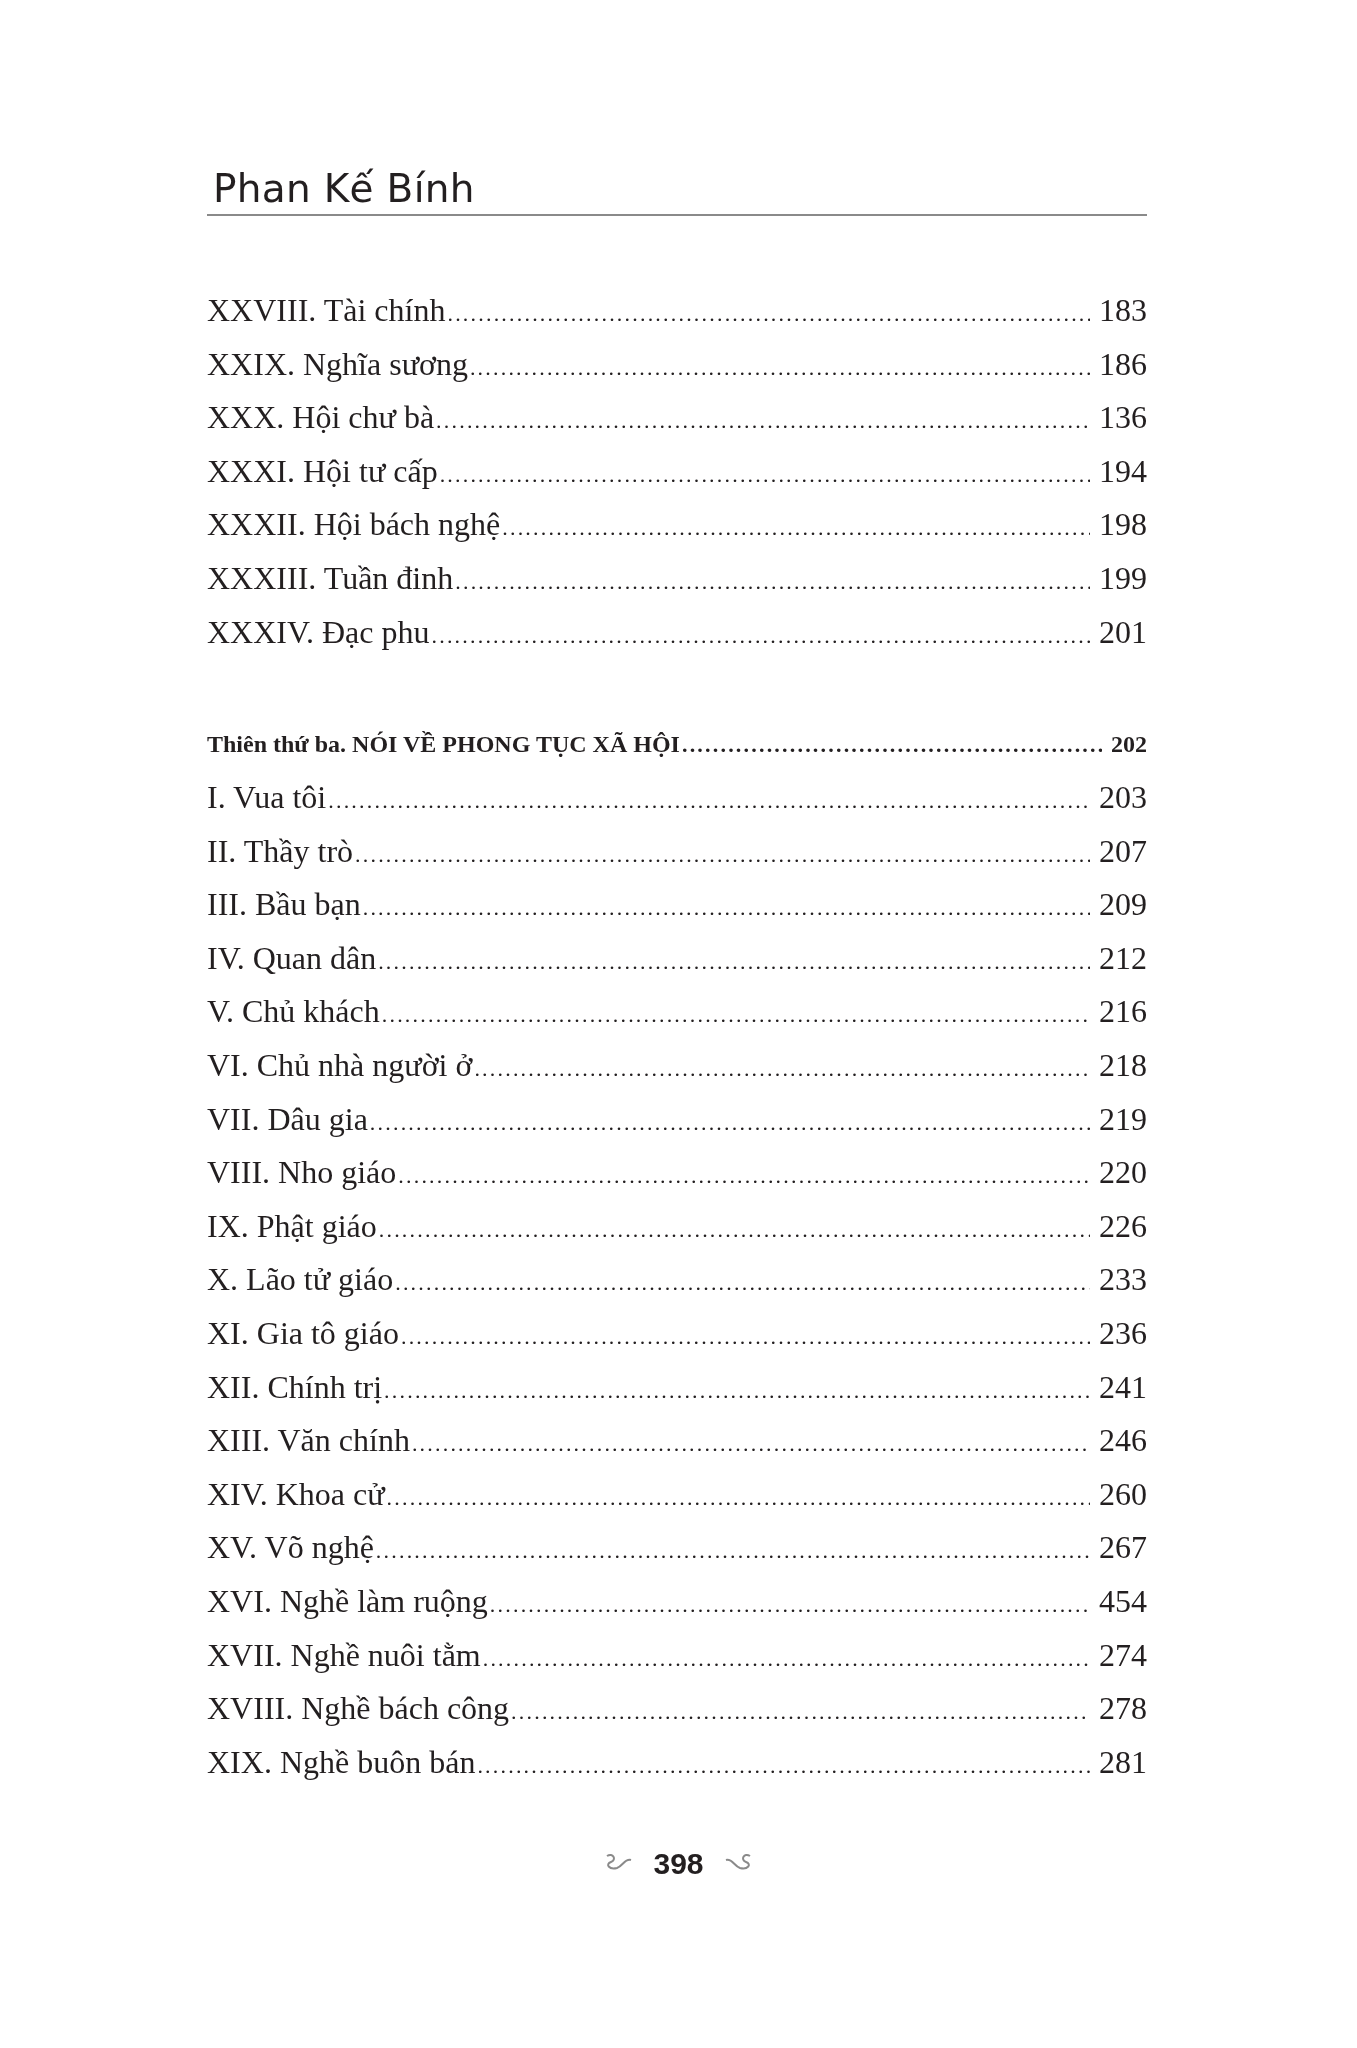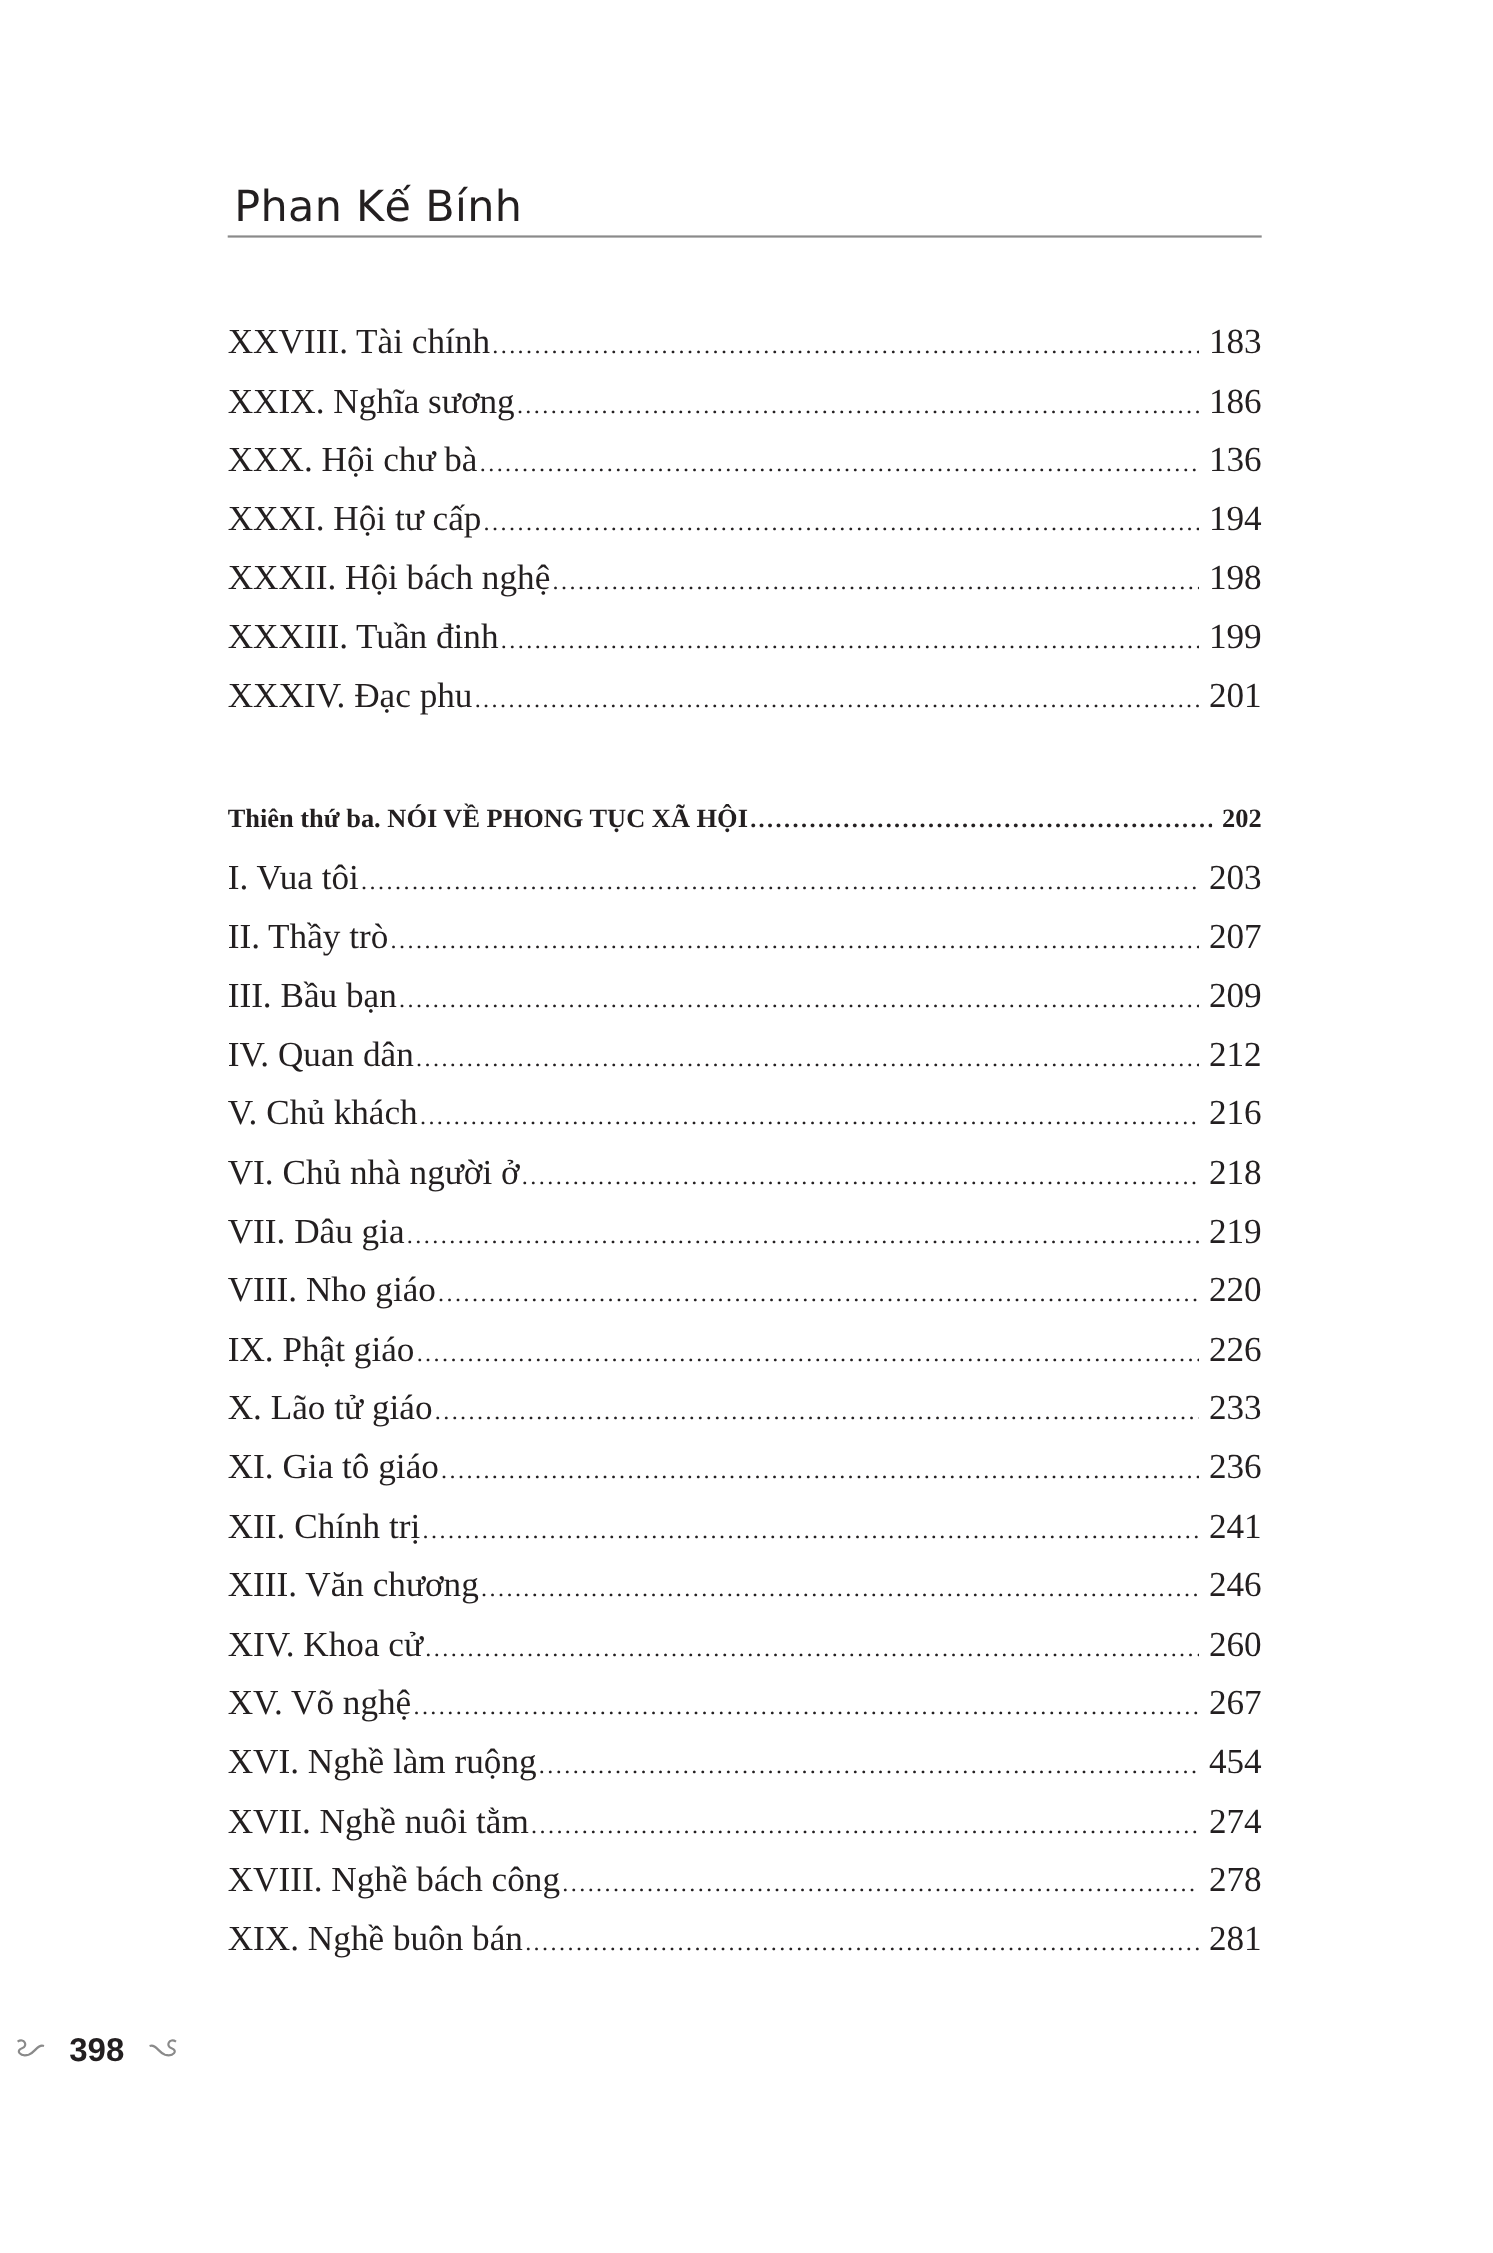--- a/index.html
+++ b/index.html
@@ -10,21 +10,21 @@
                   color: #231f20; font-weight: normal; }
   .head-rule { position: absolute; left: 207px; top: 214px; width: 940px; height: 2px; background: #8a8a8a; }
   .toc { position: absolute; left: 207px; width: 940px; }
   .toc-entry { display: flex; align-items: baseline; height: 53.6px; font-size: 32px; line-height: 53.6px; white-space: nowrap; }
   .toc-entry .title { flex: 0 0 auto; }
   .toc-entry .leader { flex: 1 1 auto; overflow: hidden; margin: 0 3px 0 2px; letter-spacing: 2.2px; font-size: 22px; color: #231f20; }
   .toc-entry .leader::before { content: "......................................................................................................................................................................................................................"; }
   .toc-entry .page { flex: 0 0 auto; padding-left: 6px; }
   .toc-heading { font-weight: bold; font-size: 24px; }
   .toc-heading .leader { font-weight: bold; }
-  .folio { position: absolute; top: 1846px; left: 0; width: 1357px; font-size: 28px;
+  .folio { position: absolute; top: 1846px; left: 0; width: 1357px; text-align: center; font-size: 28px;
            font-family: "DejaVu Sans", sans-serif; }
   .folio .orn { color: #8a8a8a; font-size: 24px; vertical-align: middle; display: inline-block; margin: 0 12px; }
   .folio .num { font-weight: bold; color: #231f20; vertical-align: middle; font-family: "Liberation Sans", sans-serif; font-size: 30px; }
 </style>
 </head>
 <body>
 
 <div class="running-head">Phan Kế Bính</div>
 <div class="head-rule"></div>
 
@@ -129,21 +129,21 @@
       <span class="title">XI. Gia tô giáo</span>
       <span class="leader"></span>
       <span class="page">236</span>
     </div>
   <div class="toc-entry">
       <span class="title">XII. Chính trị</span>
       <span class="leader"></span>
       <span class="page">241</span>
     </div>
   <div class="toc-entry">
-      <span class="title">XIII. Văn chương</span>
+      <span class="title">XIII. Văn chính</span>
       <span class="leader"></span>
       <span class="page">246</span>
     </div>
   <div class="toc-entry">
       <span class="title">XIV. Khoa cử</span>
       <span class="leader"></span>
       <span class="page">260</span>
     </div>
   <div class="toc-entry">
       <span class="title">XV. Võ nghệ</span>

